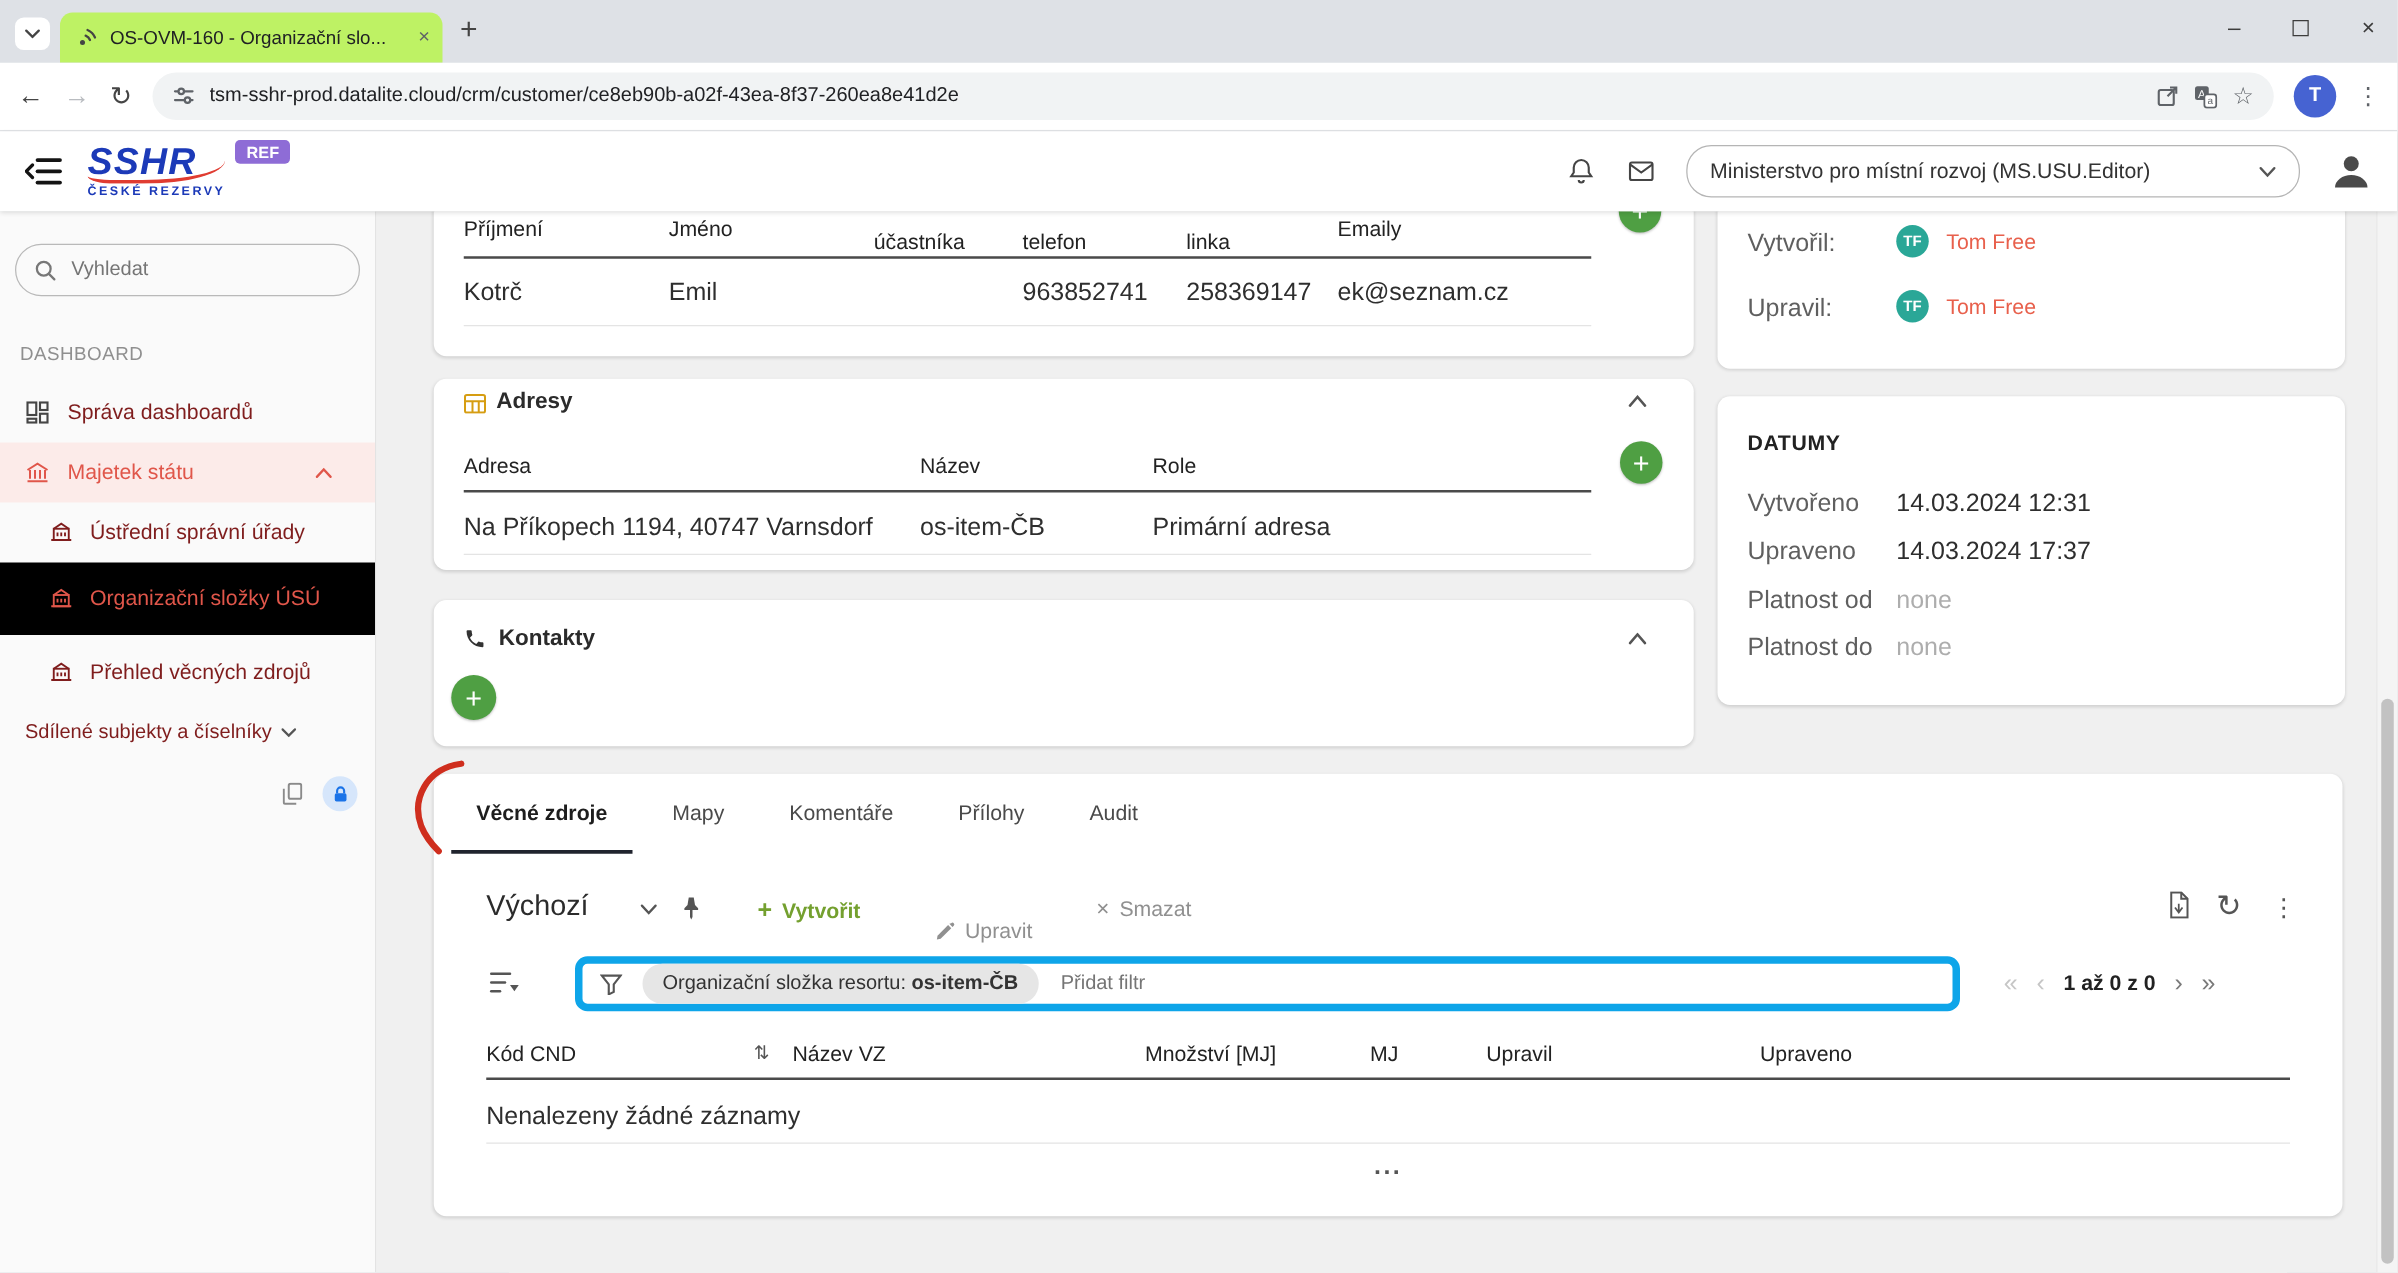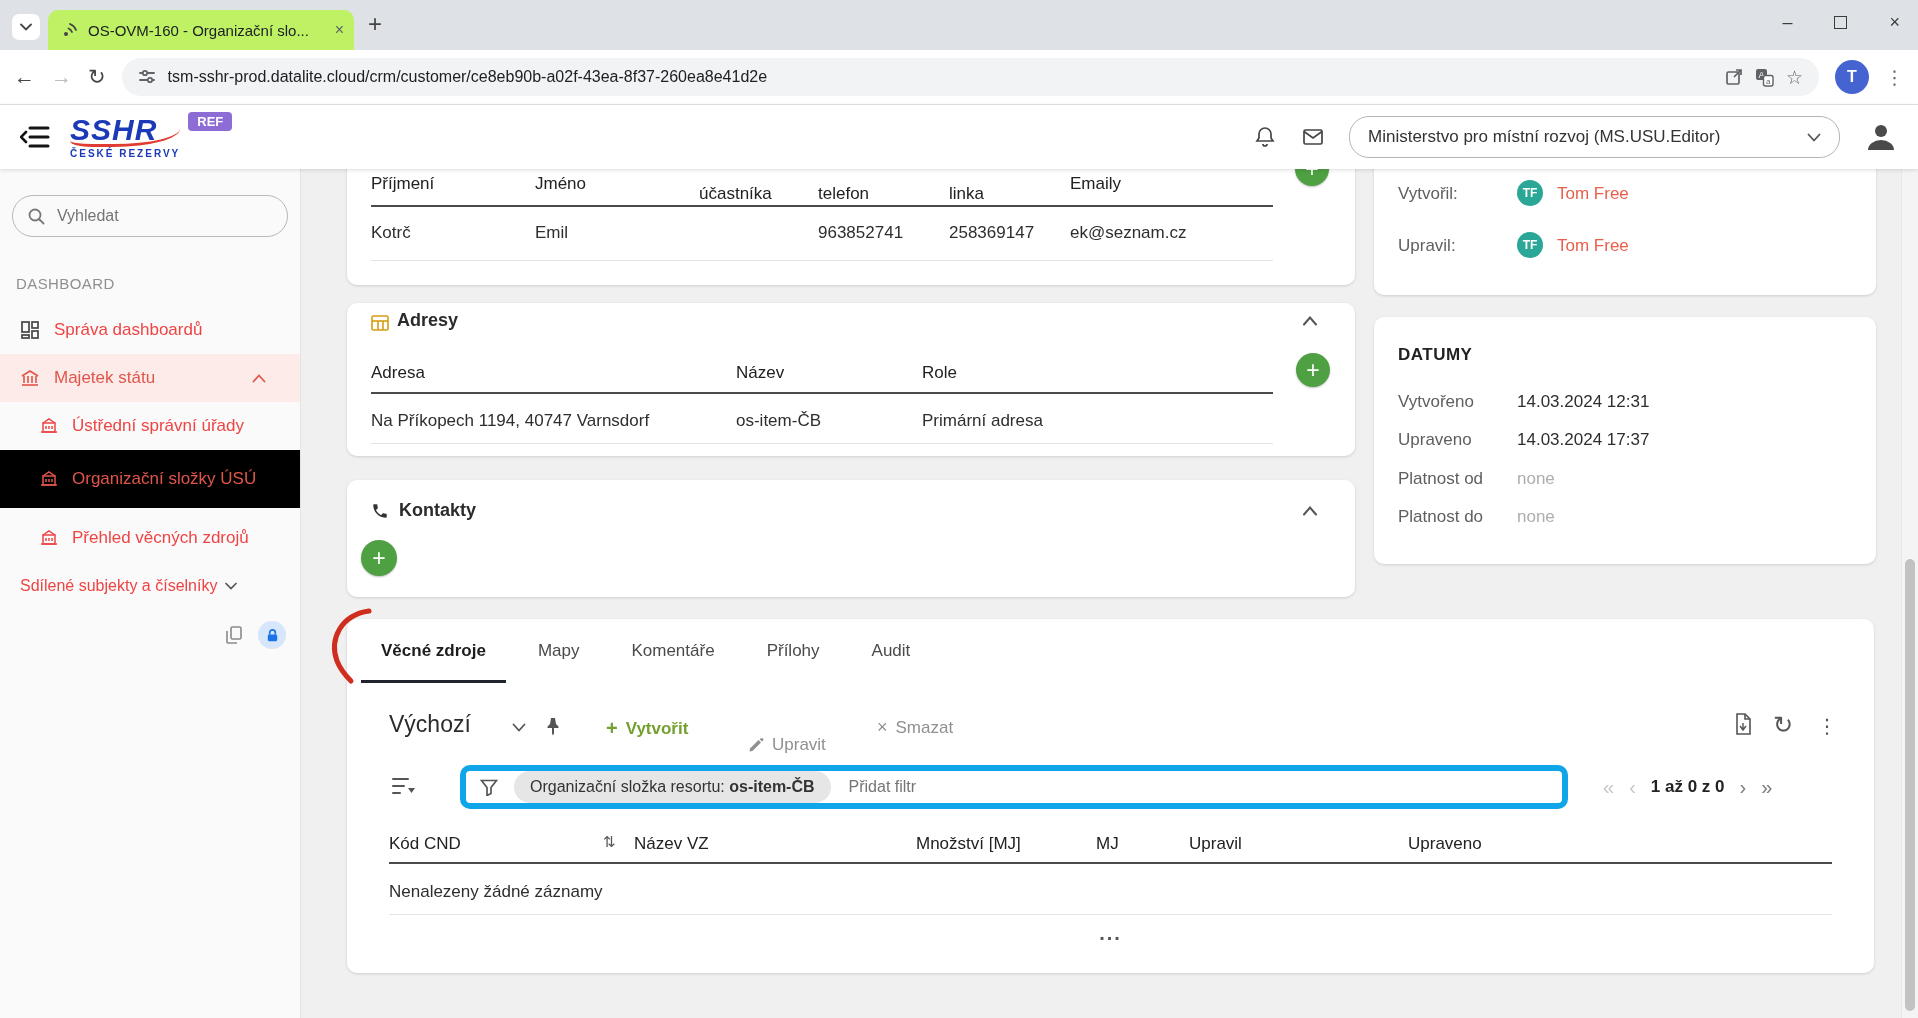--- a/index.html
+++ b/index.html
@@ -33,33 +33,33 @@
   .hdr-right{margin-left:auto;display:flex;align-items:center;gap:24px;}
   .org-pill{width:453px;height:40px;border:1px solid #b5b5b5;border-radius:20px;display:flex;align-items:center;justify-content:space-between;padding:0 18px;font-size:17px;color:#333;}
 
   
   .workspace{flex:1;display:flex;position:relative;background:#f0f0f0;}
   .sidebar{width:300px;background:#fafafa;border-right:1px solid #e3e3e3;position:relative;flex-shrink:0;}
   .search-box{margin:26px auto 0;width:276px;height:42px;border:1px solid #b9b9b9;border-radius:21px;display:flex;align-items:center;gap:10px;padding:0 14px;box-sizing:border-box;background:#fafafa;}
   .search-box input{border:none;background:transparent;outline:none;font-size:16px;color:#333;flex:1;font-family:"Liberation Sans",sans-serif;}
   .side-section{margin:38px 0 0 16px;font-size:15px;color:#8f8f8f;letter-spacing:.4px;}
   .nav{margin-top:14px;}
-  .nav-item{height:48px;display:flex;align-items:center;gap:14px;padding-left:20px;font-size:17px;color:#ef4444;position:relative;}
+  .nav-item{height:48px;display:flex;align-items:center;gap:14px;padding-left:20px;font-size:17px;color:#7f1d1d;position:relative;}
   .nav-item.sub{padding-left:40px;}
   .nav-item.red{background:#fcebe9;color:#e0564a;}
   .nav-item.active{background:#000000;color:#e0564a;font-weight:400;height:58px;}
   .nav-item.active .wrap2{width:190px;line-height:1.2;}
   .nav-chev{position:absolute;right:34px;}
   .side-bottom{position:absolute;top:452px;left:226px;display:flex;gap:16px;align-items:center;}
   .lock-circle{width:28px;height:28px;border-radius:50%;background:#d6e6fb;display:flex;align-items:center;justify-content:center;}
 
   .content{flex:1;position:relative;overflow:hidden;background:#f0f0f0;}
   .card{position:absolute;background:#fff;border-radius:10px;box-shadow:0 1px 3px rgba(0,0,0,.14);}
   .hdr-cell{position:absolute;font-size:17px;color:#222;}
-  .cell{position:absolute;font-size:17px;color:#2e2e2e;}
+  .cell{position:absolute;font-size:20px;color:#2e2e2e;}
   .dark-line{position:absolute;height:2px;background:#4a4a4a;}
   .lite-line{position:absolute;height:1px;background:#e4e4e4;}
   .plus-btn{position:absolute;width:34px;height:34px;border-radius:50%;background:#4f9f43;color:#fff;display:flex;align-items:center;justify-content:center;font-size:23px;box-shadow:0 1px 2px rgba(0,0,0,.25);line-height:1;}
   .card-title{font-size:18px;font-weight:700;color:#2b2b2b;}
   .muted{color:#5f5f5f;}
   .tf-avatar{width:26px;height:26px;border-radius:50%;background:#2aa797;color:#fff;font-size:12px;font-weight:700;display:flex;align-items:center;justify-content:center;}
   .person-name{color:#e8604c;font-size:17px;}
 
   
   .tabs{position:absolute;top:0;left:8px;height:64px;display:flex;}

